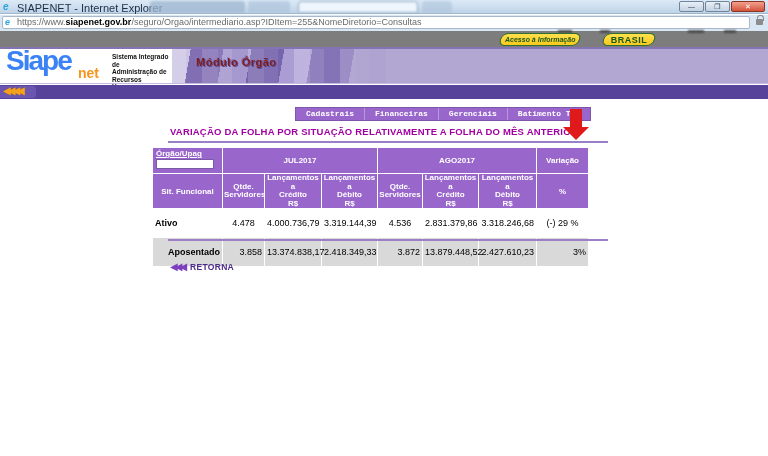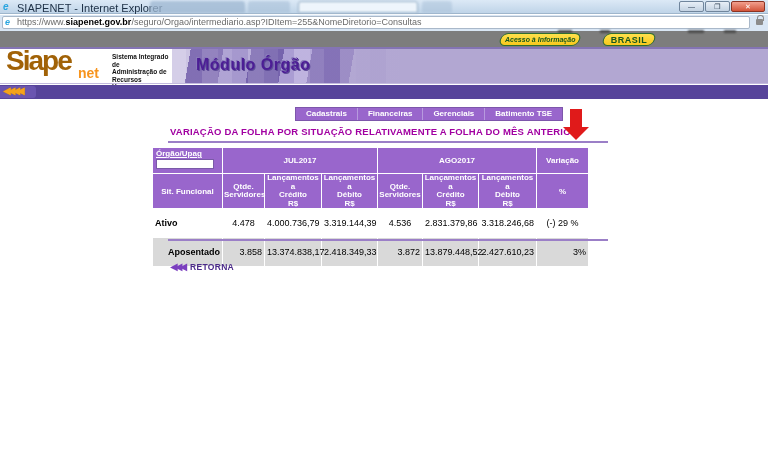--- a/index.html
+++ b/index.html
@@ -36,38 +36,38 @@
   .govtab { position:absolute; top:2px; height:13px; background:linear-gradient(#ffe14d,#f8c81c);
     border:1px solid #2e6d33; border-radius:8px; transform:skewX(-18deg); display:flex; align-items:center; justify-content:center; }
   .govtab > span { transform:skewX(18deg); color:#14571f; font-weight:bold; white-space:nowrap; }
   .govtab.acesso { left:500px; width:80px; } .govtab.acesso > span { font-size:7px; font-style:italic; }
   .govtab.brasil { left:603px; width:52px; } .govtab.brasil > span { font-size:9px; letter-spacing:.5px; }
 
   
   .band { position:absolute; left:0; top:47px; width:768px; height:37px; background:#b2a7d2;
     border-top:2px solid #8474b4; border-bottom:1px solid #c3bade; }
   .logo-white { position:absolute; left:0; top:0; width:172px; height:34px; background:#ffffff; }
-  .siape-word { position:absolute; left:6px; top:-4px; font-size:28px; font-weight:800; letter-spacing:-2px; color:#a16207; }
+  .siape-word { position:absolute; left:6px; top:-4px; font-size:28px; font-weight:800; letter-spacing:-2px; color:#3b82f6; }
   .net-word { position:absolute; left:78px; top:16px; font-size:14px; font-weight:800; color:#f7941d; text-shadow:1px 1px 0 #fff; }
   .brand-sub { position:absolute; left:112px; top:4px; font-size:6.5px; line-height:7.5px; font-weight:bold; color:#111; }
   .photos { position:absolute; left:172px; top:0; width:228px; height:34px; filter:blur(.6px);
     background:
       linear-gradient(100deg, rgba(255,255,255,.55) 0 8%, rgba(120,100,170,.55) 8% 22%, rgba(190,180,220,.5) 22% 34%, rgba(90,70,150,.45) 34% 48%, rgba(200,190,230,.5) 48% 60%, rgba(120,100,170,.4) 60% 78%, rgba(178,167,210,.9) 78% 100%),
       repeating-linear-gradient(90deg, #a193cc 0 14px, #8d7cc0 14px 30px, #b5a9d8 30px 46px); }
-  .module-title { position:absolute; left:196px; top:7px; font-size:16px; font-weight:bold; color:#4c1d95;
+  .module-title { position:absolute; left:196px; top:7px; font-size:11px; font-weight:bold; color:#7f1d1d;
     text-shadow:1px 1px 0 #5d4c97, -1px -1px 0 #8a7bbb; letter-spacing:.5px; }
 
   .purplebar { position:absolute; left:0; top:85px; width:768px; height:14px; background:#57449a; }
   .arrowpatch { position:absolute; left:0; top:1px; width:36px; height:12px; background:#6a55b0; border-radius:0 3px 3px 0; }
   .orange-arrows { position:absolute; left:3px; top:-1px; font-size:10px; letter-spacing:-3px; color:#f5a31b; text-shadow:0 0 1px #c97b00; }
 
   
   .navtabs { position:absolute; left:295px; top:107px; display:flex; border:1px solid #7d56ab; background:#9966cc; }
   .navtab { height:12px; padding:0 10px; font-size:8px; font-weight:bold; color:#fff; line-height:12px;
-    border-right:1px solid #b79ade; text-align:center; }
+    border-right:1px solid #b79ade; text-align:center;font-family:Liberation Mono, monospace; }
   .navtab:last-child { border-right:none; }
 
   .heading { position:absolute; left:170px; top:126px; font-size:9.5px; font-weight:bold; color:#a100a1; letter-spacing:.2px; }
   .rule-top { position:absolute; left:168px; top:141px; width:440px; height:2px; background:#9b7fc7; }
   .rule-bottom { position:absolute; left:168px; top:239px; width:440px; height:2px; background:#9b7fc7; }
 
   .red-arrow-stem { position:absolute; left:570px; top:109px; width:12px; height:18px; background:#e01a1a; z-index:5; }
   .red-arrow-head { position:absolute; left:563px; top:127px; width:0; height:0; z-index:5;
     border-left:13px solid transparent; border-right:13px solid transparent; border-top:13px solid #e01a1a; }
 

